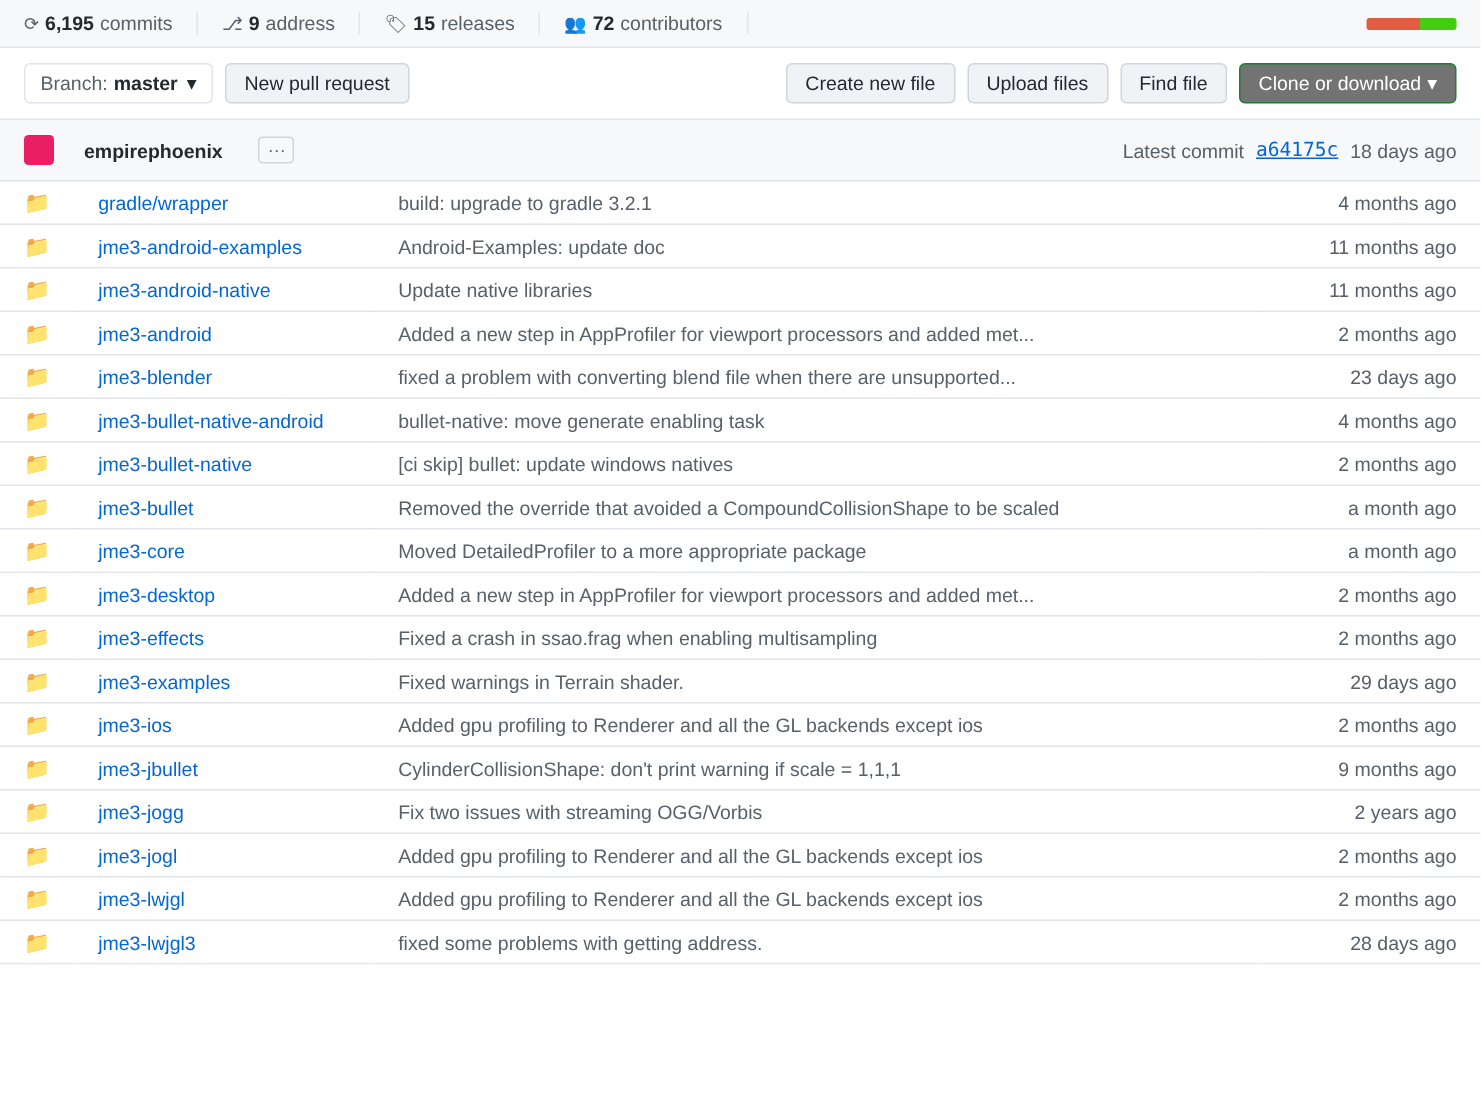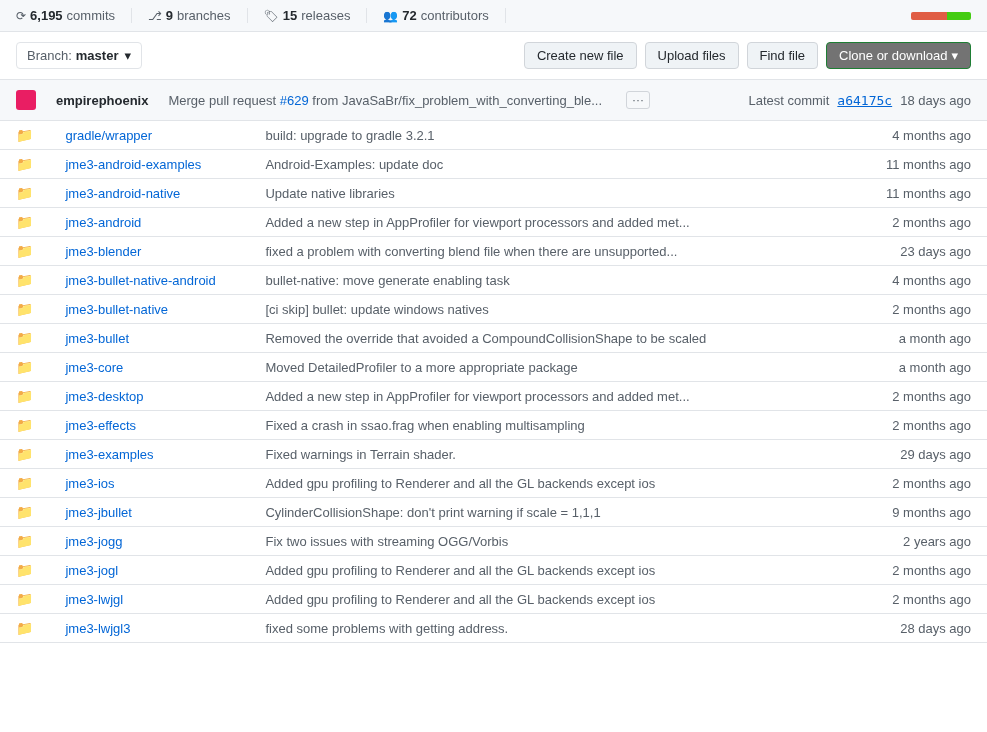--- a/index.html
+++ b/index.html
@@ -113,21 +113,21 @@
 
 <div class="stats-bar">
   <div class="stat-item">
     <span style="font-size:12px;">⟳</span>
     <span class="stat-count">6,195</span>
     <span>commits</span>
   </div>
   <div class="stat-item">
     <span style="font-size:12px;">⎇</span>
     <span class="stat-count">9</span>
-    <span>branches</span>
+    <span>address</span>
   </div>
   <div class="stat-item">
     <span style="font-size:12px;">🏷</span>
     <span class="stat-count">15</span>
     <span>releases</span>
   </div>
   <div class="stat-item">
     <span style="font-size:12px;">👥</span>
     <span class="stat-count">72</span>
     <span>contributors</span>
@@ -137,40 +137,36 @@
   </div>
 </div>
 
 <div class="toolbar">
   <div class="toolbar-left">
     <div class="branch-select">
       <span class="branch-label">Branch:</span>
       <span class="branch-name">master</span>
       <span style="margin-left:2px;">▾</span>
     </div>
+    <button class="btn">New pull request</button>
   </div>
   <div class="toolbar-right">
     <button class="btn">Create new file</button>
     <button class="btn">Upload files</button>
     <button class="btn">Find file</button>
     <button class="btn btn-primary">
       <span>Clone or download</span>
       <span>▾</span>
     </button>
   </div>
 </div>
 
 <div class="commit-bar">
   <span class="avatar"></span>
   <span class="commit-author">empirephoenix</span>
-  <span class="commit-text">
-    <span>Merge pull request</span>
-    <a class="commit-link" href="#">#629</a>
-    <span>from JavaSaBr/fix_problem_with_converting_ble...</span>
-  </span>
   <span class="commit-ellipsis">···</span>
   <div class="commit-right">
     <span>Latest commit</span>
     <a class="commit-sha" href="#">a64175c</a>
     <span>18 days ago</span>
   </div>
 </div>
 
 <table class="file-table">
   <tbody id="file-tbody">

